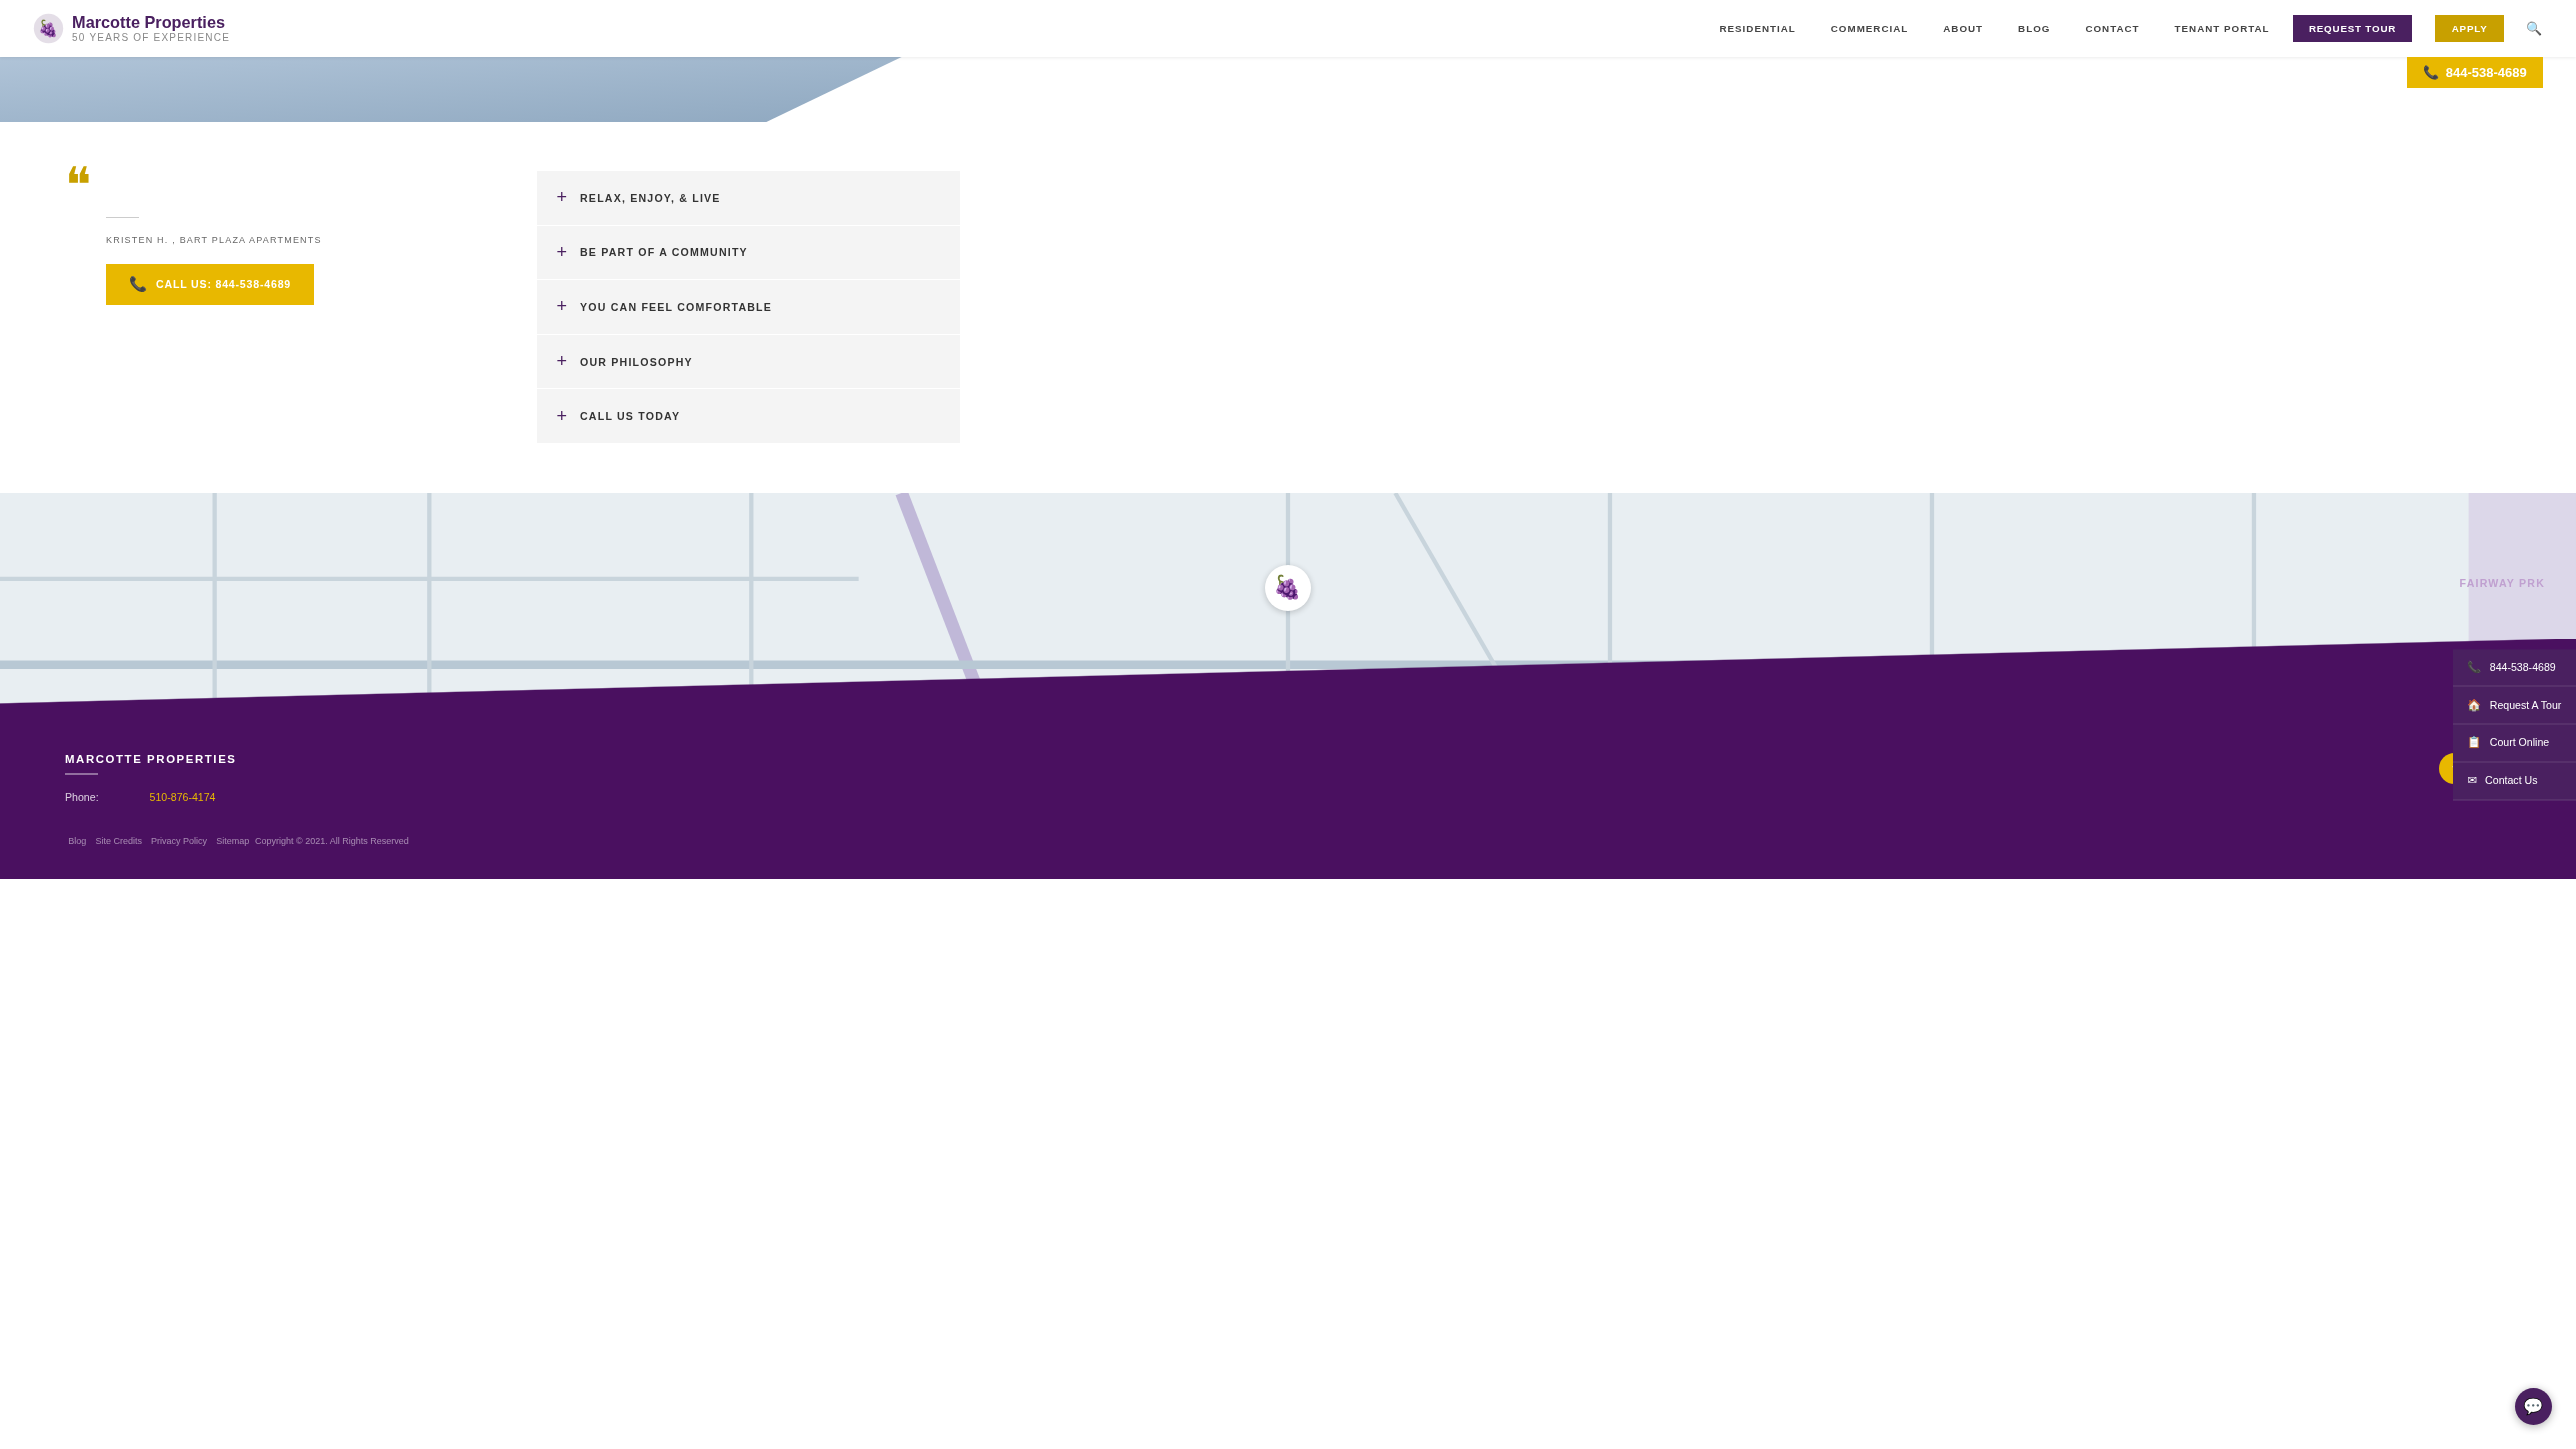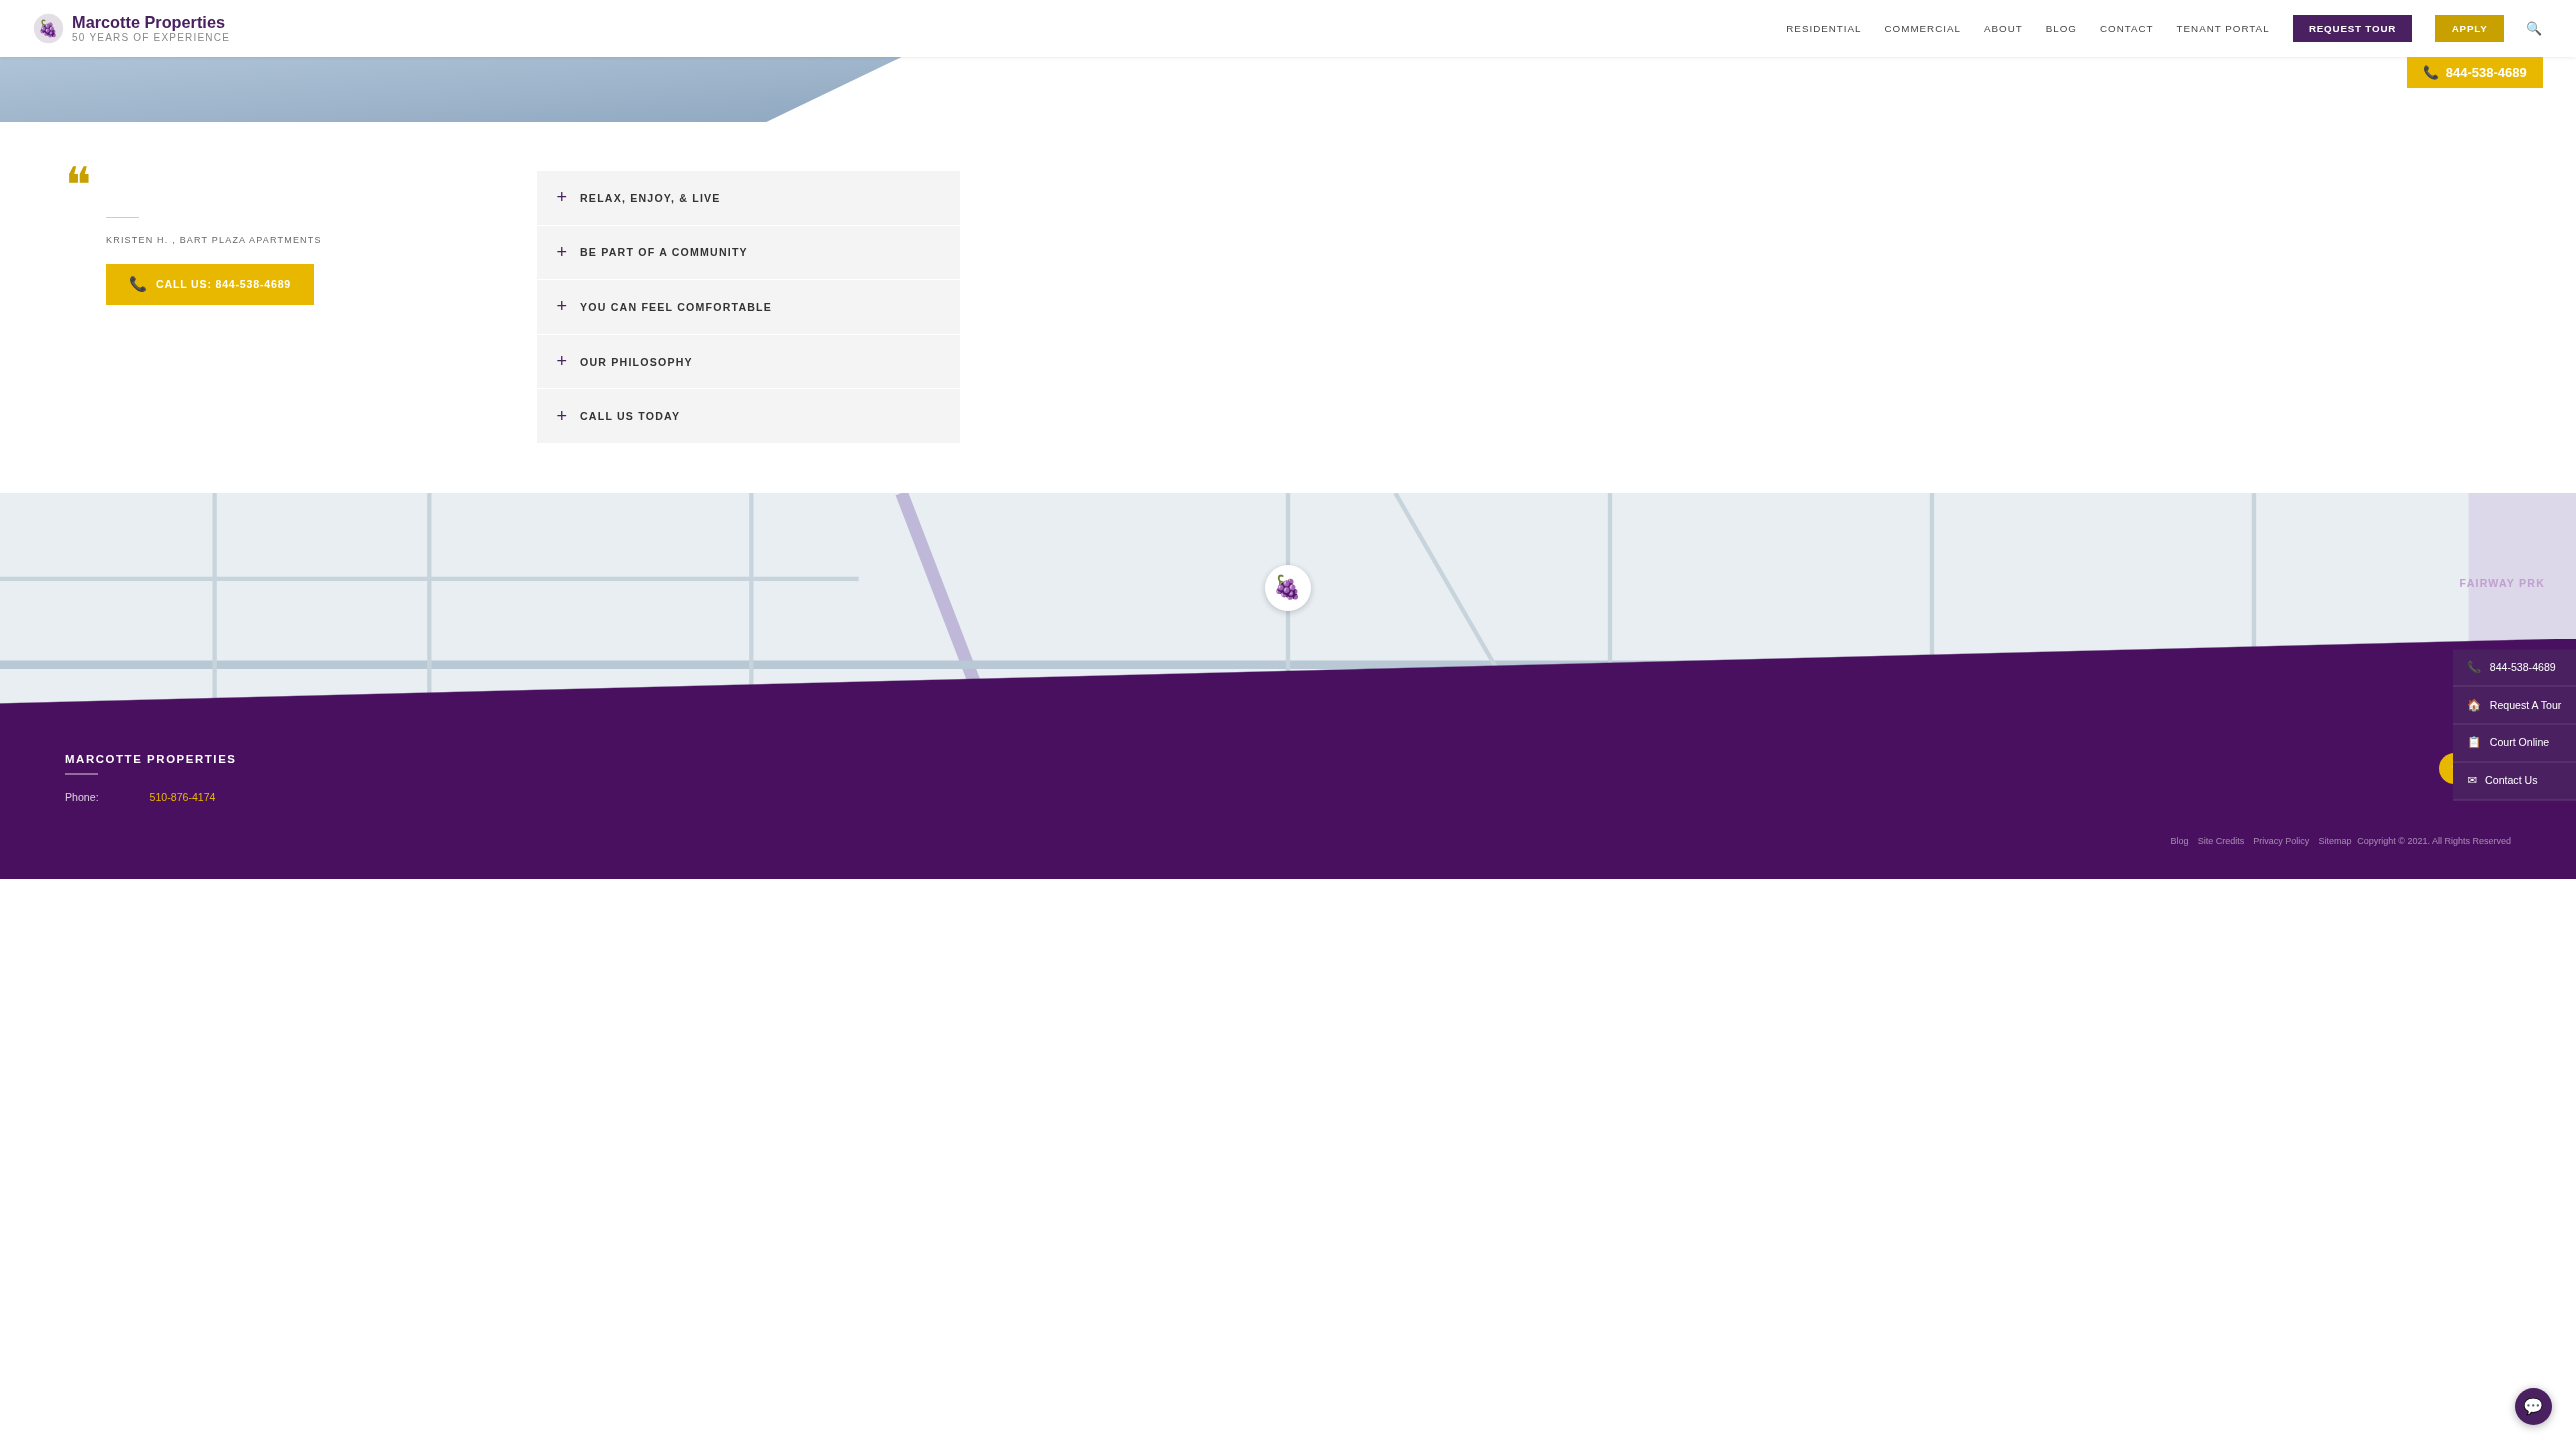--- a/index.html
+++ b/index.html
@@ -43,21 +43,22 @@
       display: flex;
       align-items: center;
       gap: 23px;
     }
     .nav-link {
       font-size: 9.8px;
       letter-spacing: 1px;
       text-transform: uppercase;
       color: #444;
       text-decoration: none;
-      font-weight: 400;
+      font-weight: 700;
+      margin-left: 12px;
     }
     .btn-request-tour {
       background: #4a2060;
       color: #fff;
       border: none;
       padding: 8.1px 16.3px;
       font-size: 9.8px;
       letter-spacing: 0.8px;
       text-transform: uppercase;
       cursor: pointer;
@@ -305,21 +306,21 @@
       color: #fff;
       font-size: 13px;
       font-weight: bold;
       cursor: pointer;
       text-decoration: none;
     }
     .footer-bottom {
       margin-top: 33px;
       font-size: 9px;
       color: rgba(255,255,255,0.5);
-      text-align: right;
+      text-align: left;
     }
     .footer-bottom a { color: rgba(255,255,255,0.5); margin: 0 3.3px; text-decoration: none; }
 
     
     .chat-bubble {
       position: fixed;
       bottom: 24.4px;
       right: 24.4px;
       width: 37px;
       height: 37px;

